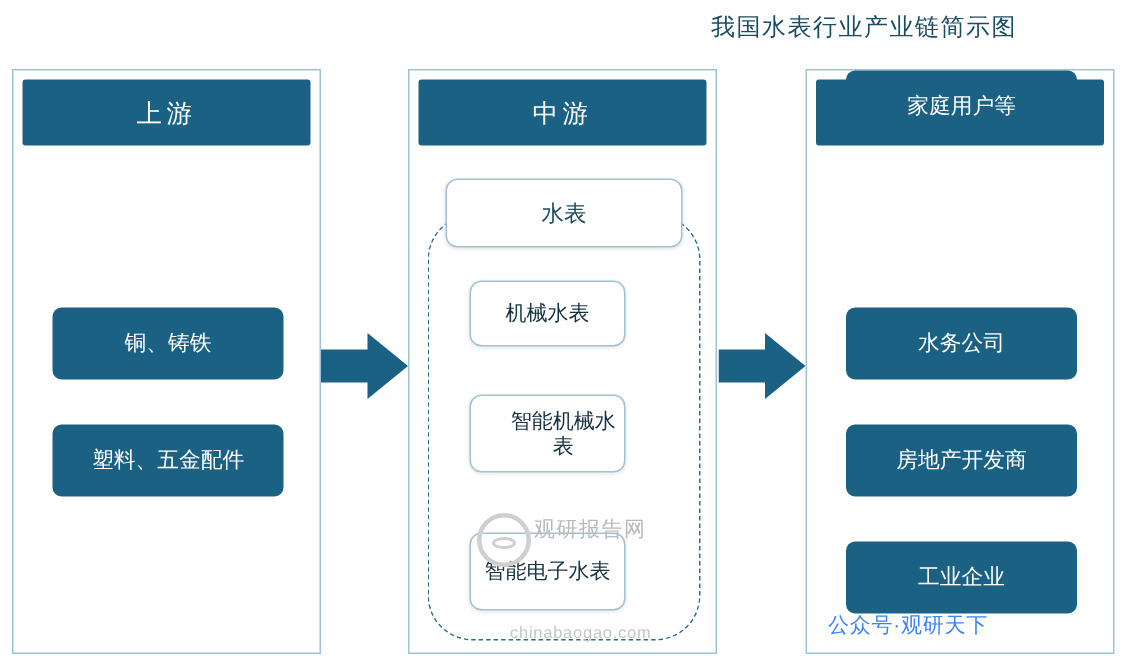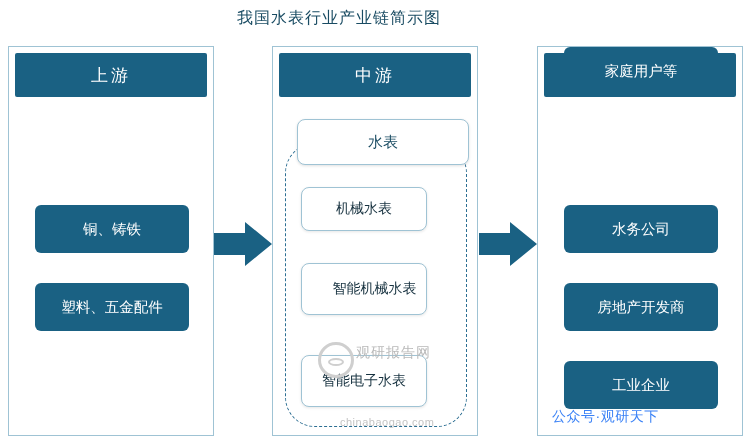--- a/index.html
+++ b/index.html
@@ -12,21 +12,21 @@
     background: #ffffff;
     font-family: "Liberation Sans", sans-serif;
     overflow: hidden;
     position: relative;
   }
   #title {
     position: absolute;
     top: 8px;
     left: 0;
     width: 678px;
-    text-align: center;
+    text-align: right;
     font-size: 16px;
     color: #1a4c63;
     font-weight: normal;
     letter-spacing: 1px;
   }
 
   .column {
     position: absolute;
     top: 46px;
     height: 390px;
@@ -77,21 +77,21 @@
   #col-up .item:nth-of-type(3),
   #col-down .item:nth-of-type(3) { top: 236px; }
   #col-up .item:nth-of-type(4),
   #col-down .item:nth-of-type(4) { top: 314px; }
 
   
   #mid-top-box {
     position: absolute;
     top: 72px;
     left: 24px;
-    width: 172px;
+    width: 158px;
     height: 46px;
     background: #ffffff;
     border: 1px solid #9fc3d4;
     border-radius: 8px;
     box-shadow: 0 1px 3px rgba(0,0,0,0.12);
     display: flex;
     align-items: center;
     justify-content: center;
     font-size: 15px;
     color: #1a4c63;
@@ -104,22 +104,22 @@
     left: 12px;
     width: 182px;
     height: 284px;
     border: 1.5px dashed #2c6e92;
     border-radius: 30px;
     box-sizing: border-box;
     z-index: 1;
   }
   .sub-item {
     position: absolute;
-    left: 28px;
-    width: 126px;
+    left: 40px;
+    width: 104px;
     background: #ffffff;
     border: 1px solid #9fc3d4;
     border-radius: 8px;
     box-shadow: 0 1px 3px rgba(0,0,0,0.10);
     display: flex;
     align-items: center;
     justify-content: center;
     font-size: 14px;
     color: #16313f;
     box-sizing: border-box;

